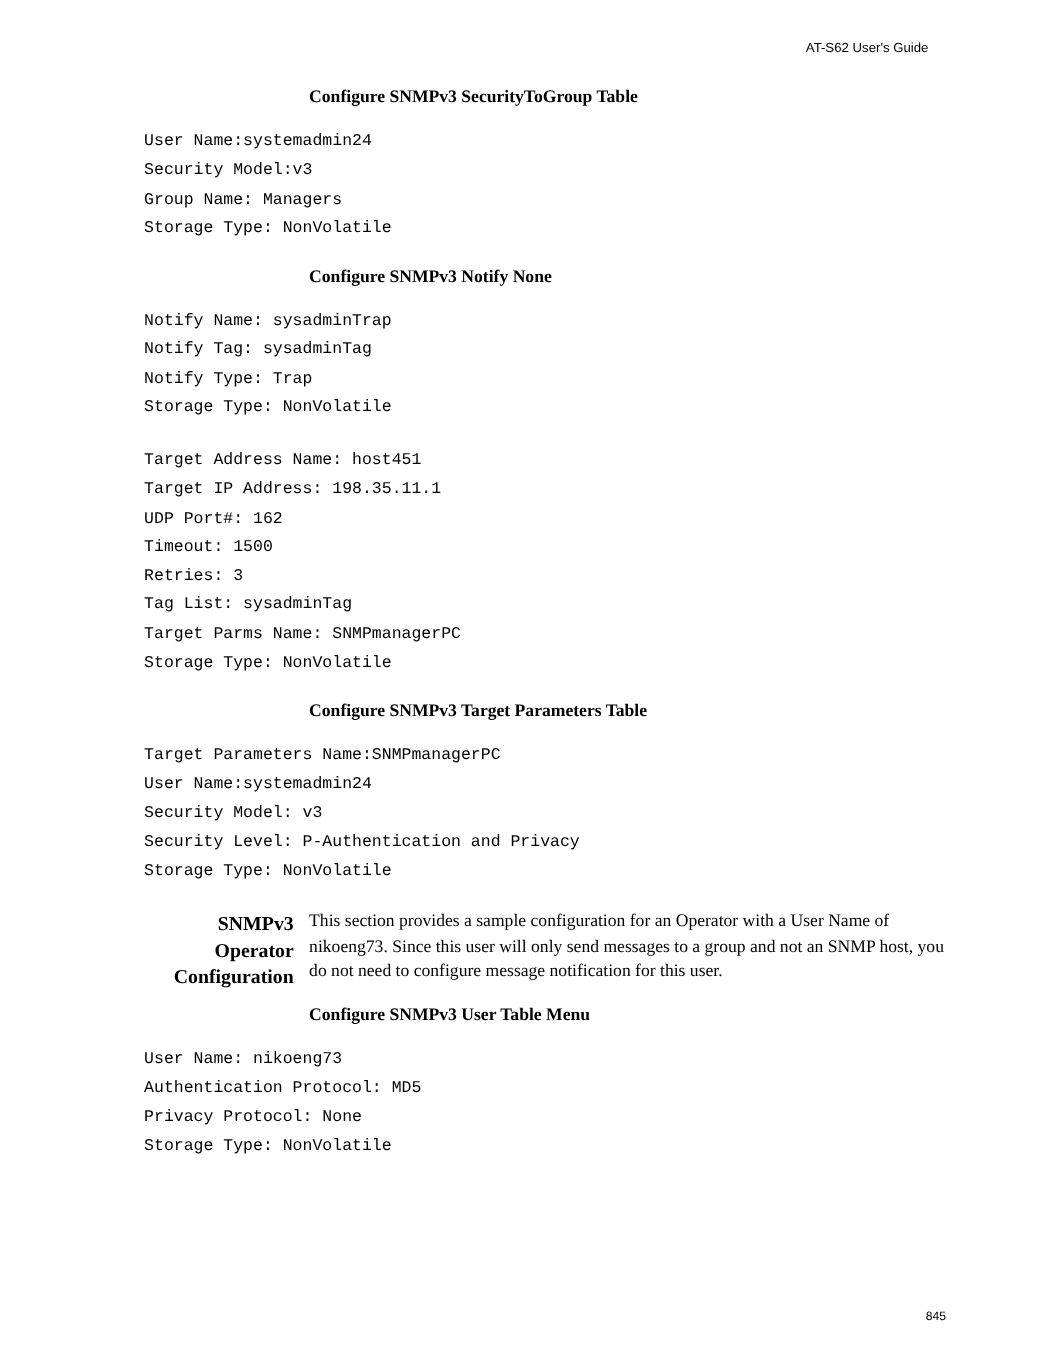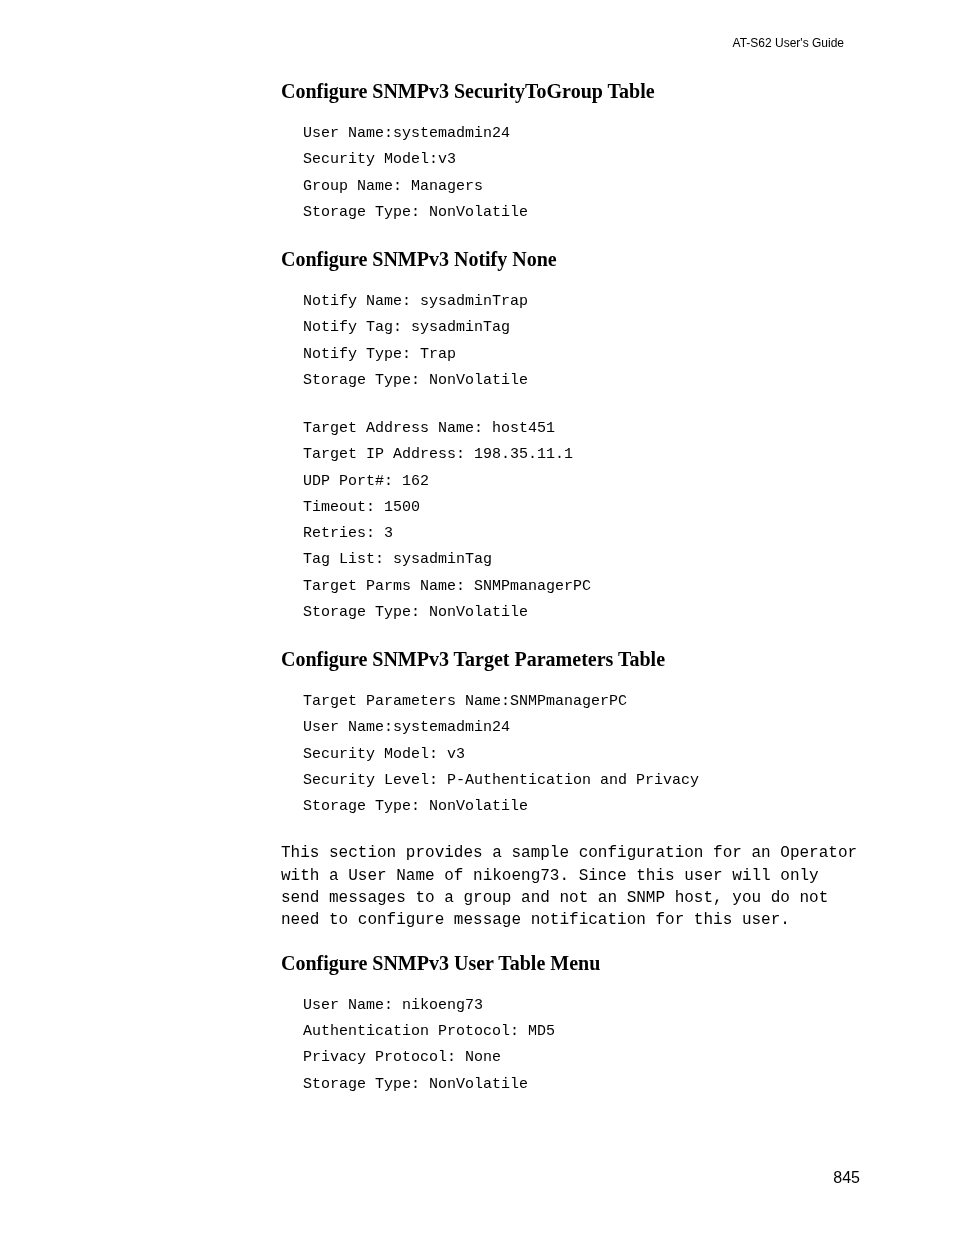--- a/index.html
+++ b/index.html
@@ -20,30 +20,29 @@
       font-family: Arial, Helvetica, sans-serif;
     }
     .content {
       position: absolute;
       top: 80px;
       left: 131px;
       width: 730px;
     }
     .section-heading {
       font-weight: bold;
-      font-size: 20px;
+      font-size: 16px;
       margin-top: 0;
       margin-bottom: 18px;
       margin-left: 150px;
     }
     .mono-block {
       font-family: "Courier New", Courier, monospace;
       font-size: 15px;
       line-height: 1.75;
-      margin-left: 172px;
       margin-bottom: 22px;
       white-space: pre;
     }
     .section-wrap {
       position: relative;
     }
     .side-heading {
       position: absolute;
       left: -9px;
       top: 0;
@@ -52,28 +51,28 @@
       font-weight: bold;
       font-size: 18px;
       line-height: 1.35;
       font-family: Georgia, "Times New Roman", serif;
     }
     .body-text {
       font-size: 16px;
       line-height: 1.4;
       margin-left: 150px;
       margin-bottom: 20px;
-      font-family: Liberation Mono, monospace;
+      font-family: Liberation Serif, serif;
       margin-top: 18px;
     }
     .page-number {
       position: absolute;
-      bottom: 48px;
+      bottom: 32px;
       right: 94px;
-      font-size: 16px;
+      font-size: 11px;
       font-family: Arial, Helvetica, sans-serif;
       margin-left: 20px;
     }
   </style>
 </head>
 <body>
 
 <div class="header-text">AT-S62 User's Guide</div>
 
 <div class="content">
@@ -100,20 +99,21 @@
 Storage Type: NonVolatile</div>
 
   <div class="section-heading">Configure SNMPv3 Target Parameters Table</div>
   <div class="mono-block">Target Parameters Name:SNMPmanagerPC
 User Name:systemadmin24
 Security Model: v3
 Security Level: P-Authentication and Privacy
 Storage Type: NonVolatile</div>
 
   <div class="section-wrap">
+    <div class="side-heading">SNMPv3 Operator Configuration</div>
     <div class="body-text">This section provides a sample configuration for an Operator with a User Name of nikoeng73. Since this user will only send messages to a group and not an SNMP host, you do not need to configure message notification for this user.</div>
   </div>
 
   <div class="section-heading">Configure SNMPv3 User Table Menu</div>
   <div class="mono-block">User Name: nikoeng73
 Authentication Protocol: MD5
 Privacy Protocol: None
 Storage Type: NonVolatile</div>
 
 </div>

